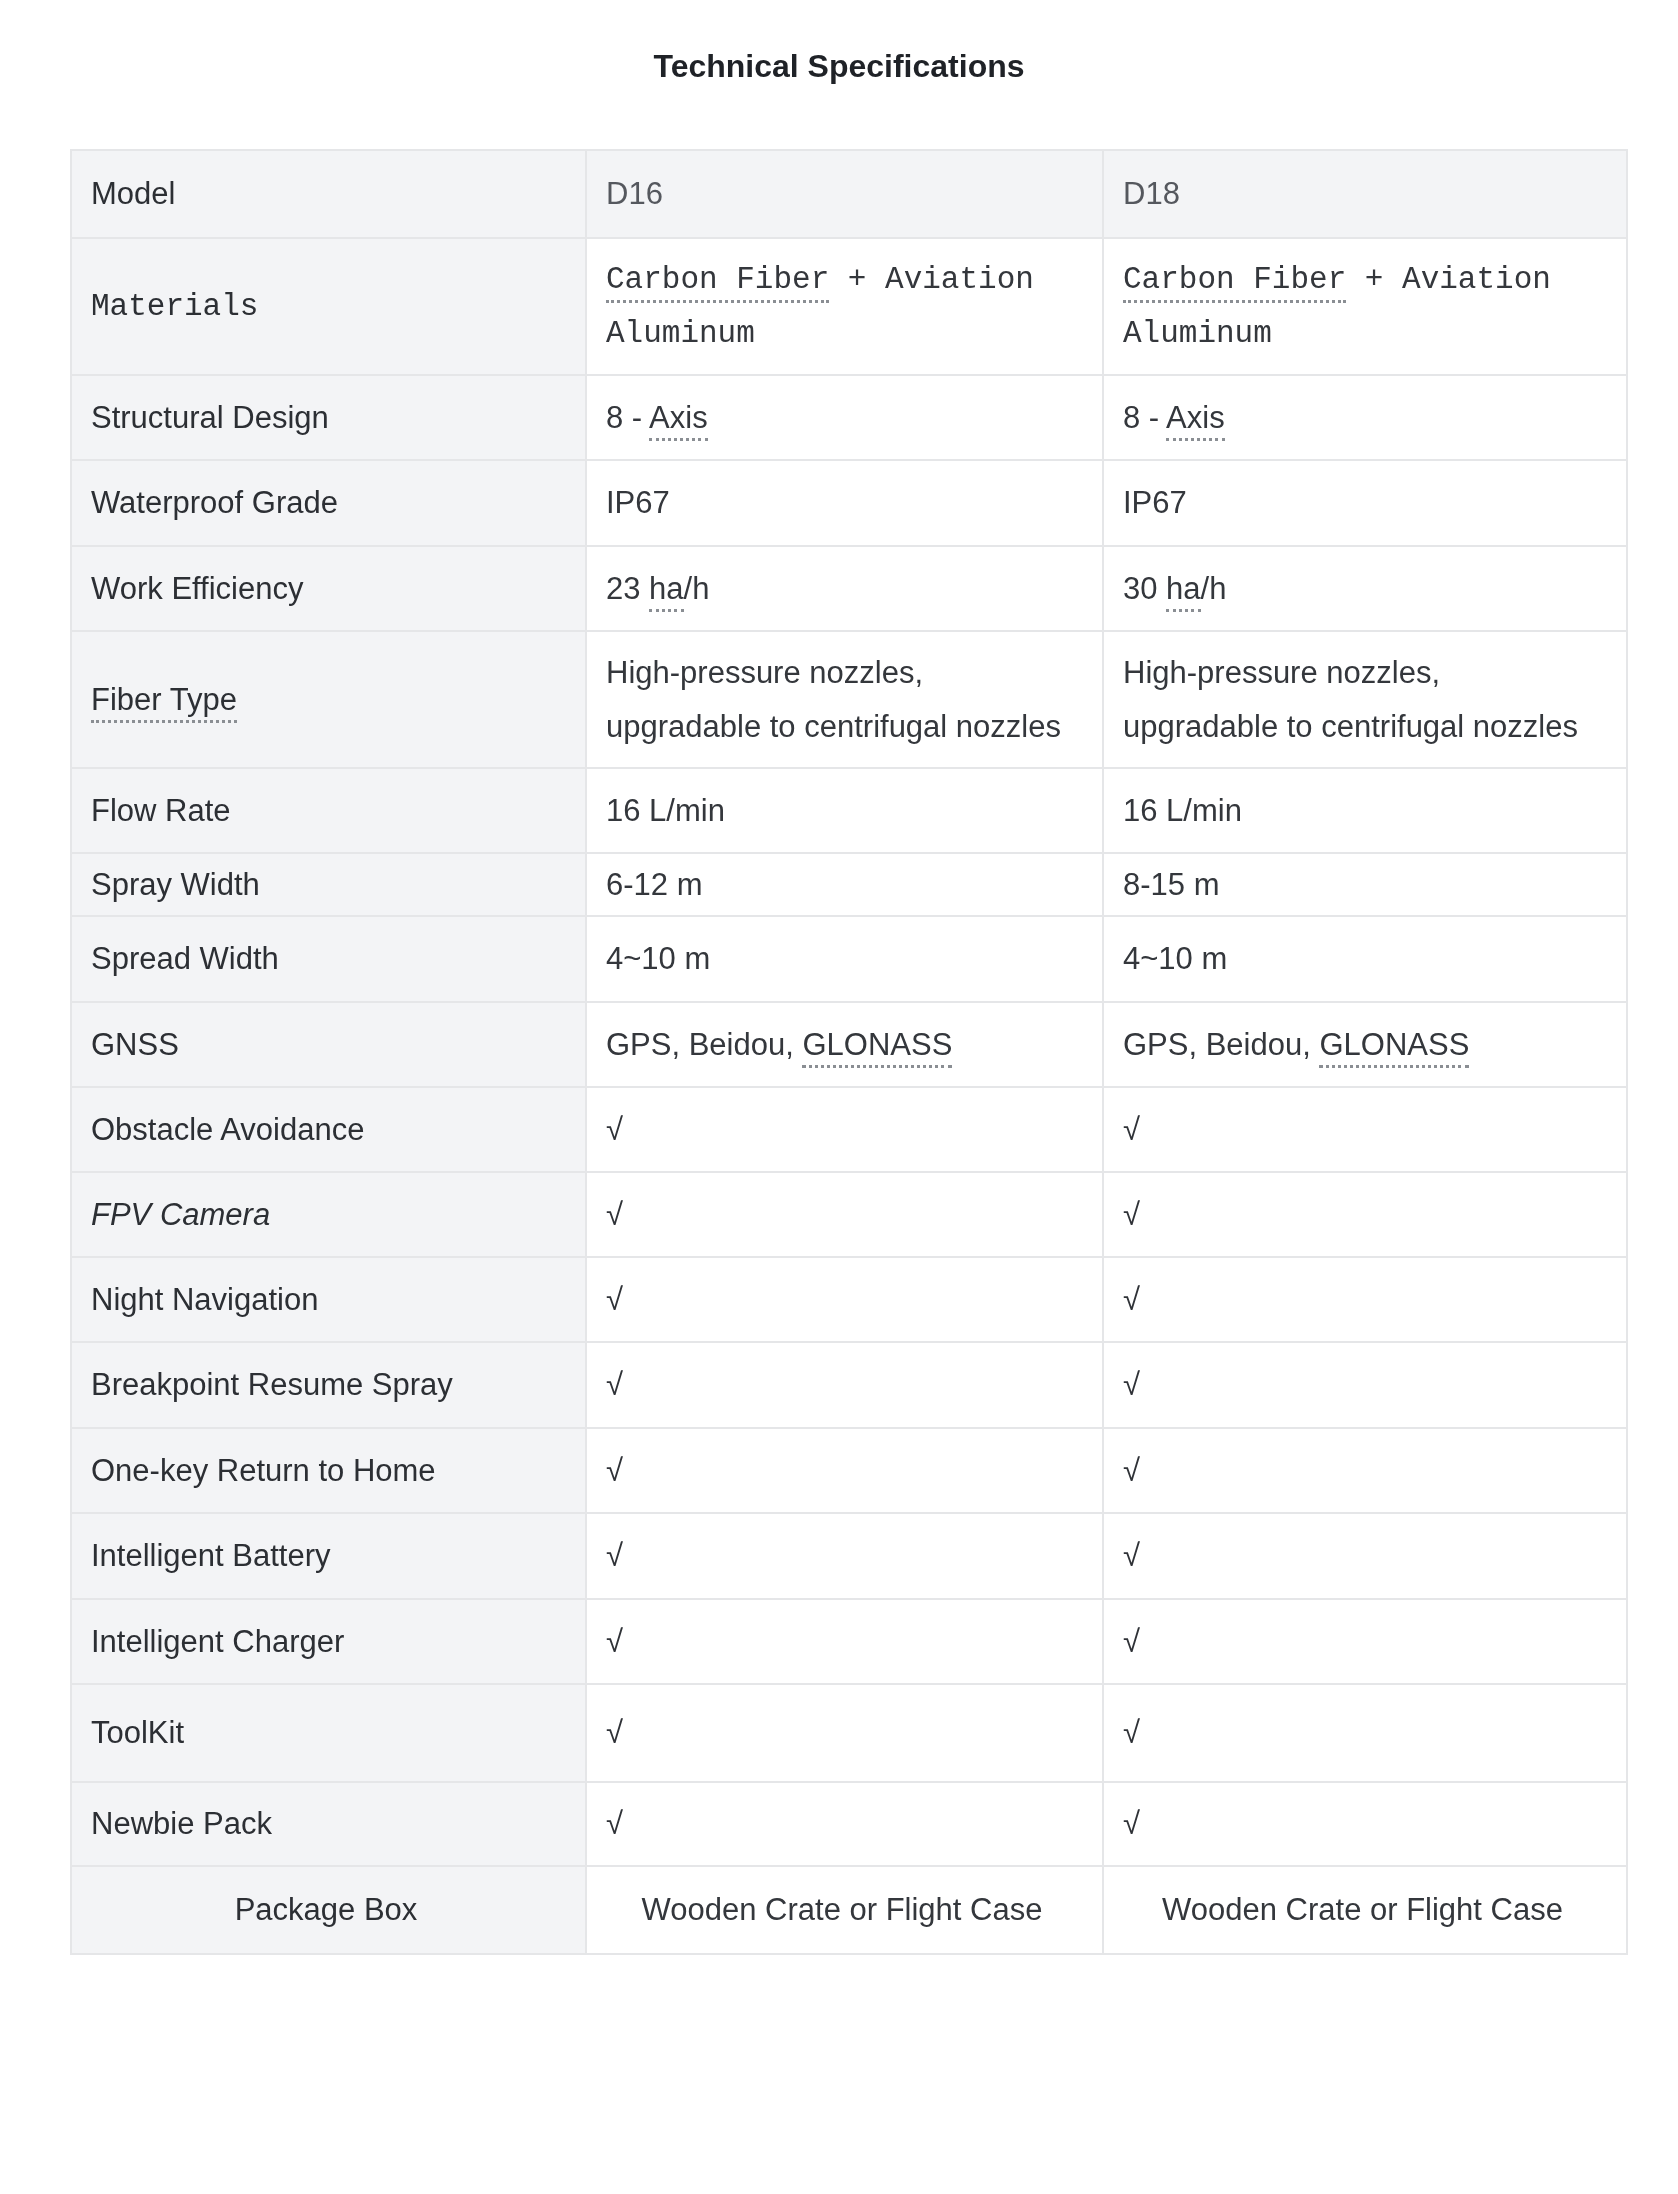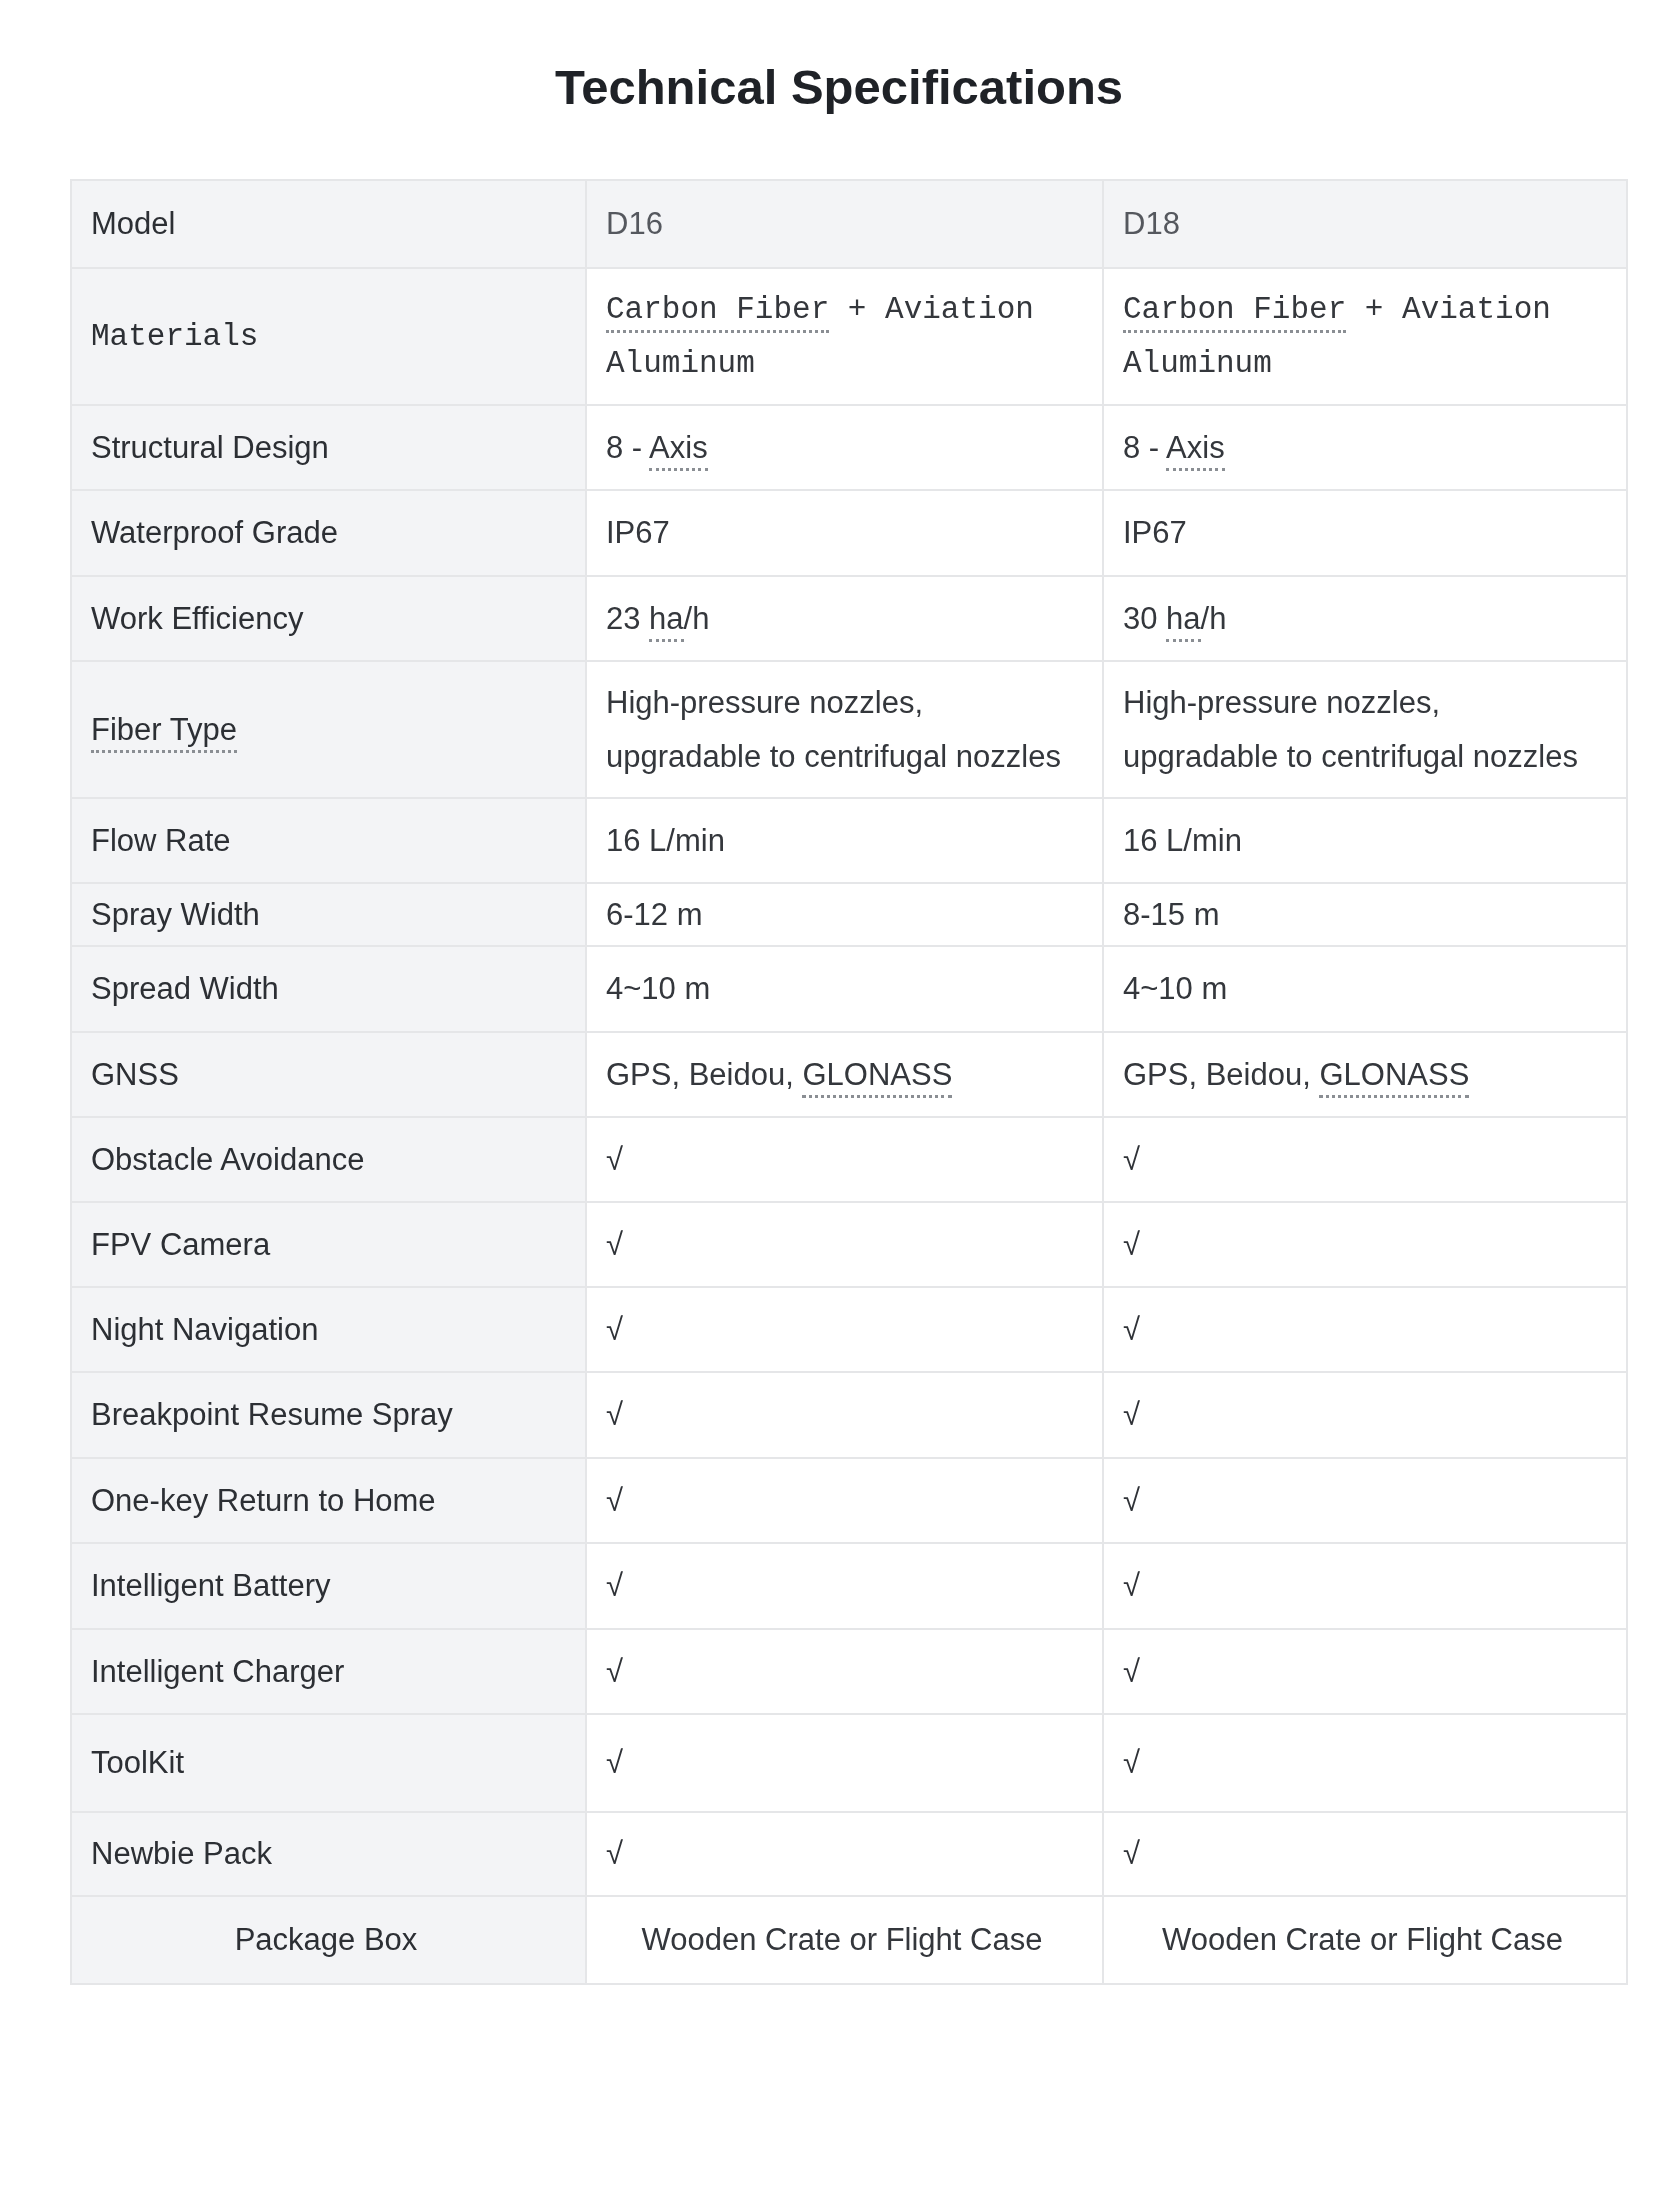--- a/index.html
+++ b/index.html
@@ -4,23 +4,23 @@
 <style>
   html,body{margin:0;padding:0;}
   body{
     width:1678px;height:2194px;overflow:hidden;
     background:#ffffff;
     font-family:"Liberation Sans","DejaVu Sans",sans-serif;
     -webkit-font-smoothing:antialiased;
   }
   .page{width:1678px;height:2194px;position:relative;}
   .title{
-    margin:16px;padding-top:43px;
+    margin:5px;padding-top:43px;
     text-align:center;
-    font-size:49px;font-weight:700;
+    font-size:32px;font-weight:700;
     color:#1f2227;letter-spacing:0;
   }
   table.spec{
     margin:64px 0 0 70px;
     width:1556px;
     border-collapse:collapse;
     table-layout:fixed;
   }
   td{
     border:2.9px solid #e5e6e8;
@@ -174,21 +174,21 @@
           <td class="label-cell">
             <div class="line"><span>Obstacle Avoidance</span></div>
           </td>
           <td class="value-cell">
             <div class="line"><span class="check">√</span></div>
           </td>
           <td class="value-cell">
             <div class="line"><span class="check">√</span></div>
           </td>
         </tr>
-        <tr style="height: 85px;">
+        <tr style="height: 85px; font-style: italic;">
           <td class="label-cell">
             <div class="line"><span>FPV Camera</span></div>
           </td>
           <td class="value-cell">
             <div class="line"><span class="check">√</span></div>
           </td>
           <td class="value-cell">
             <div class="line"><span class="check">√</span></div>
           </td>
         </tr>

